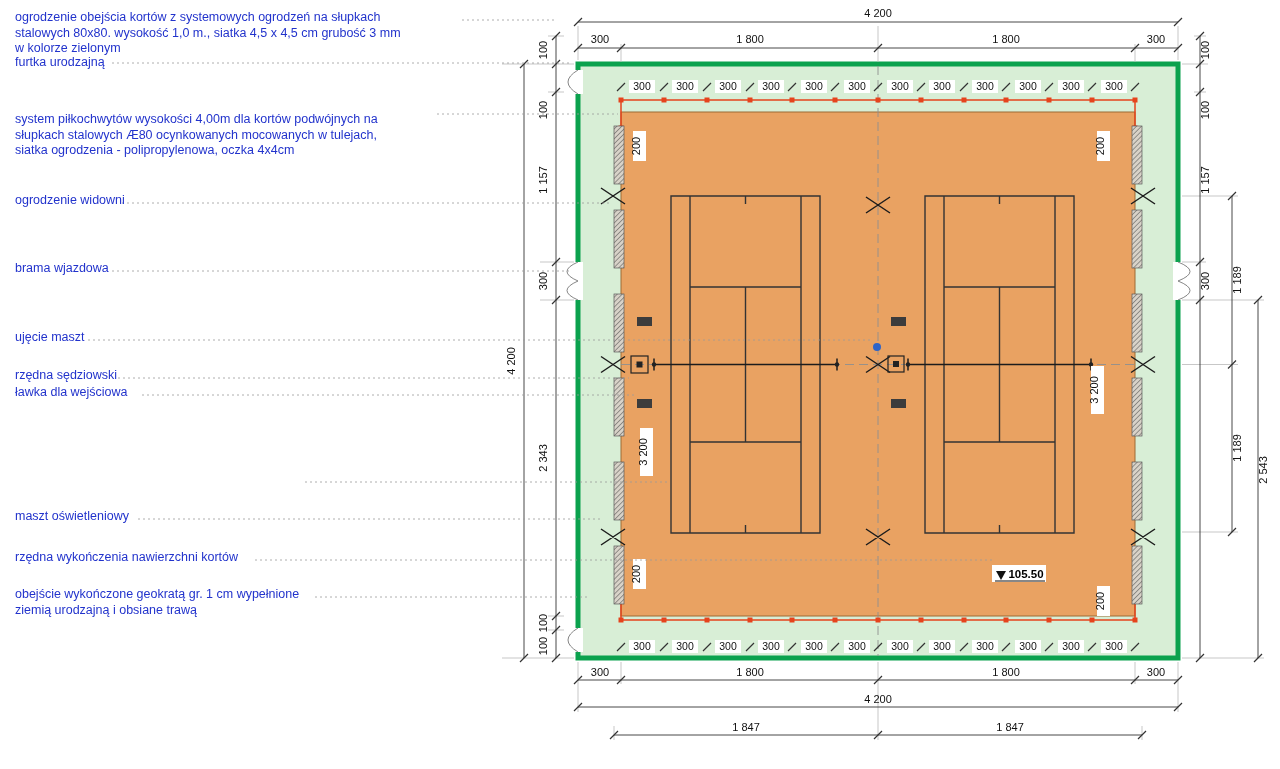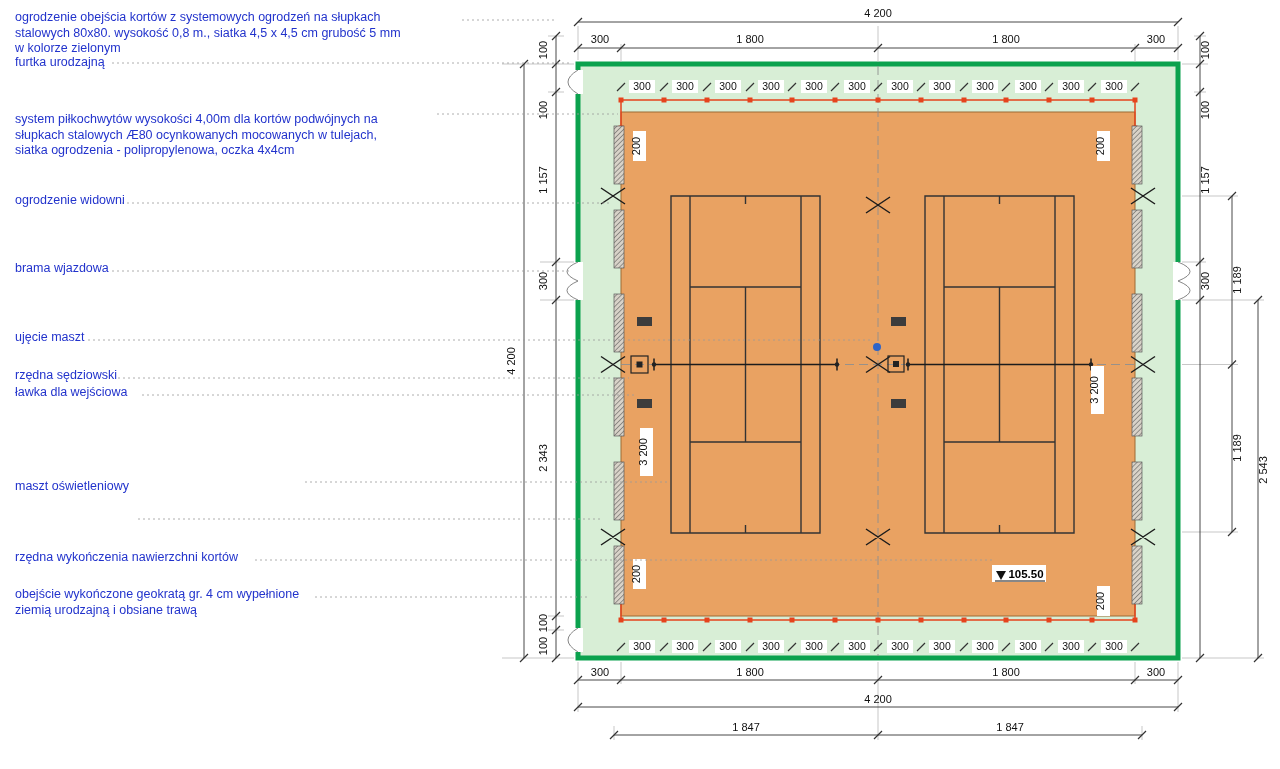--- a/index.html
+++ b/index.html
@@ -180,29 +180,29 @@
     <text class="dim" transform="translate(640,146) rotate(-90)" text-anchor="middle">200</text>
     <text class="dim" transform="translate(1104,146) rotate(-90)" text-anchor="middle">200</text>
     <text class="dim" transform="translate(640,574) rotate(-90)" text-anchor="middle">200</text>
     <text class="dim" transform="translate(1104,601) rotate(-90)" text-anchor="middle">200</text>
     <text class="dim" transform="translate(647,452) rotate(-90)" text-anchor="middle">3 200</text>
     <text class="dim" transform="translate(1098,390) rotate(-90)" text-anchor="middle">3 200</text>
   </g>
 </svg>
 
 <div class="ann" style="top:10px">ogrodzenie obejścia kortów z systemowych ogrodzeń na słupkach
-stalowych 80x80. wysokość 0,8 m., siatka 4,5 x 4,5 cm grubość 5 mm
+stalowych 80x80. wysokość 1,0 m., siatka 4,5 x 4,5 cm grubość 3 mm
 w kolorze zielonym</div>
 <div class="ann" style="top:55px">furtka urodzajną</div>
 <div class="ann" style="top:112px">system piłkochwytów wysokości 4,00m dla kortów podwójnych na
 słupkach stalowych Æ80 ocynkowanych mocowanych w tulejach,
 siatka ogrodzenia - polipropylenowa, oczka 4x4cm</div>
 <div class="ann" style="top:193px">ogrodzenie widowni</div>
 <div class="ann" style="top:261px">brama wjazdowa</div>
 <div class="ann" style="top:330px">ujęcie maszt</div>
 <div class="ann" style="top:368px">rzędna sędziowski</div>
 <div class="ann" style="top:385px">ławka dla wejściowa</div>
-<div class="ann" style="top:479px">maszt oświetleniowy</div>
+<div class="ann" style="top:509px">maszt oświetleniowy</div>
 <div class="ann" style="top:550px">rzędna wykończenia nawierzchni kortów</div>
-<div class="ann" style="top:587px">obejście wykończone geokratą gr. 4 cm wypełnione
+<div class="ann" style="top:587px">obejście wykończone geokratą gr. 1 cm wypełnione
 ziemią urodzajną i obsiane trawą</div>
 
 </div>
 
 </body></html>

